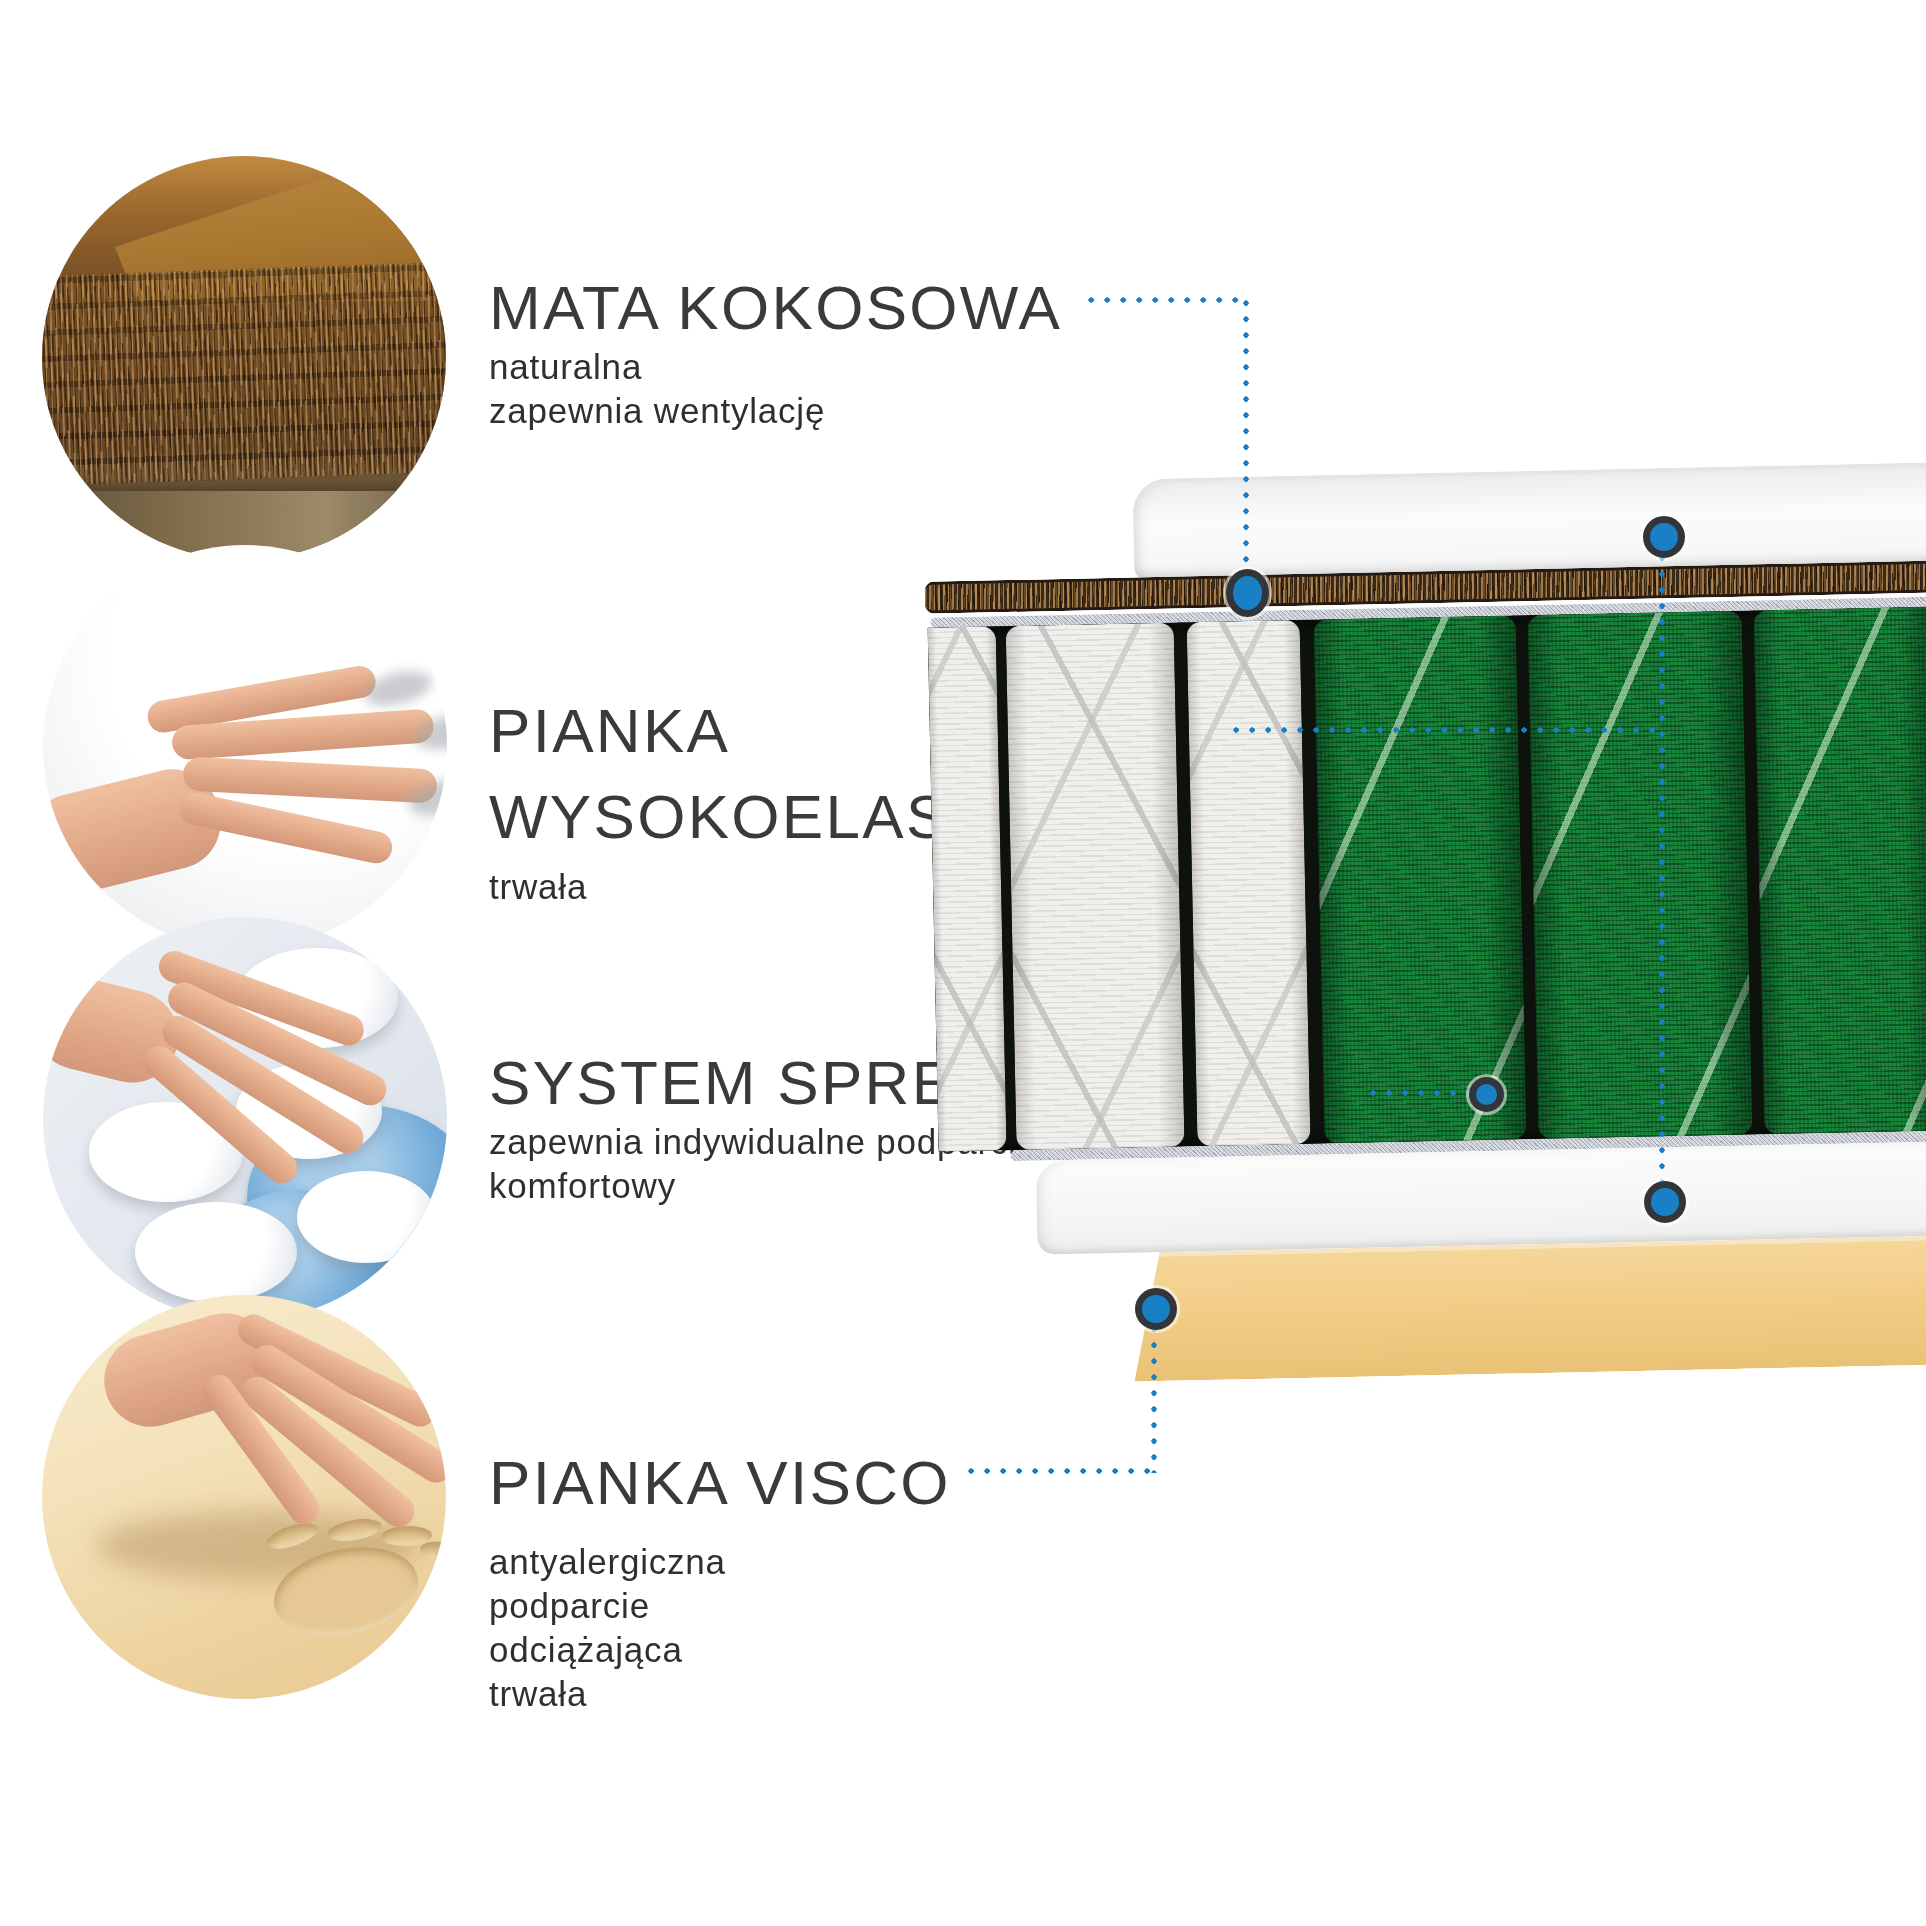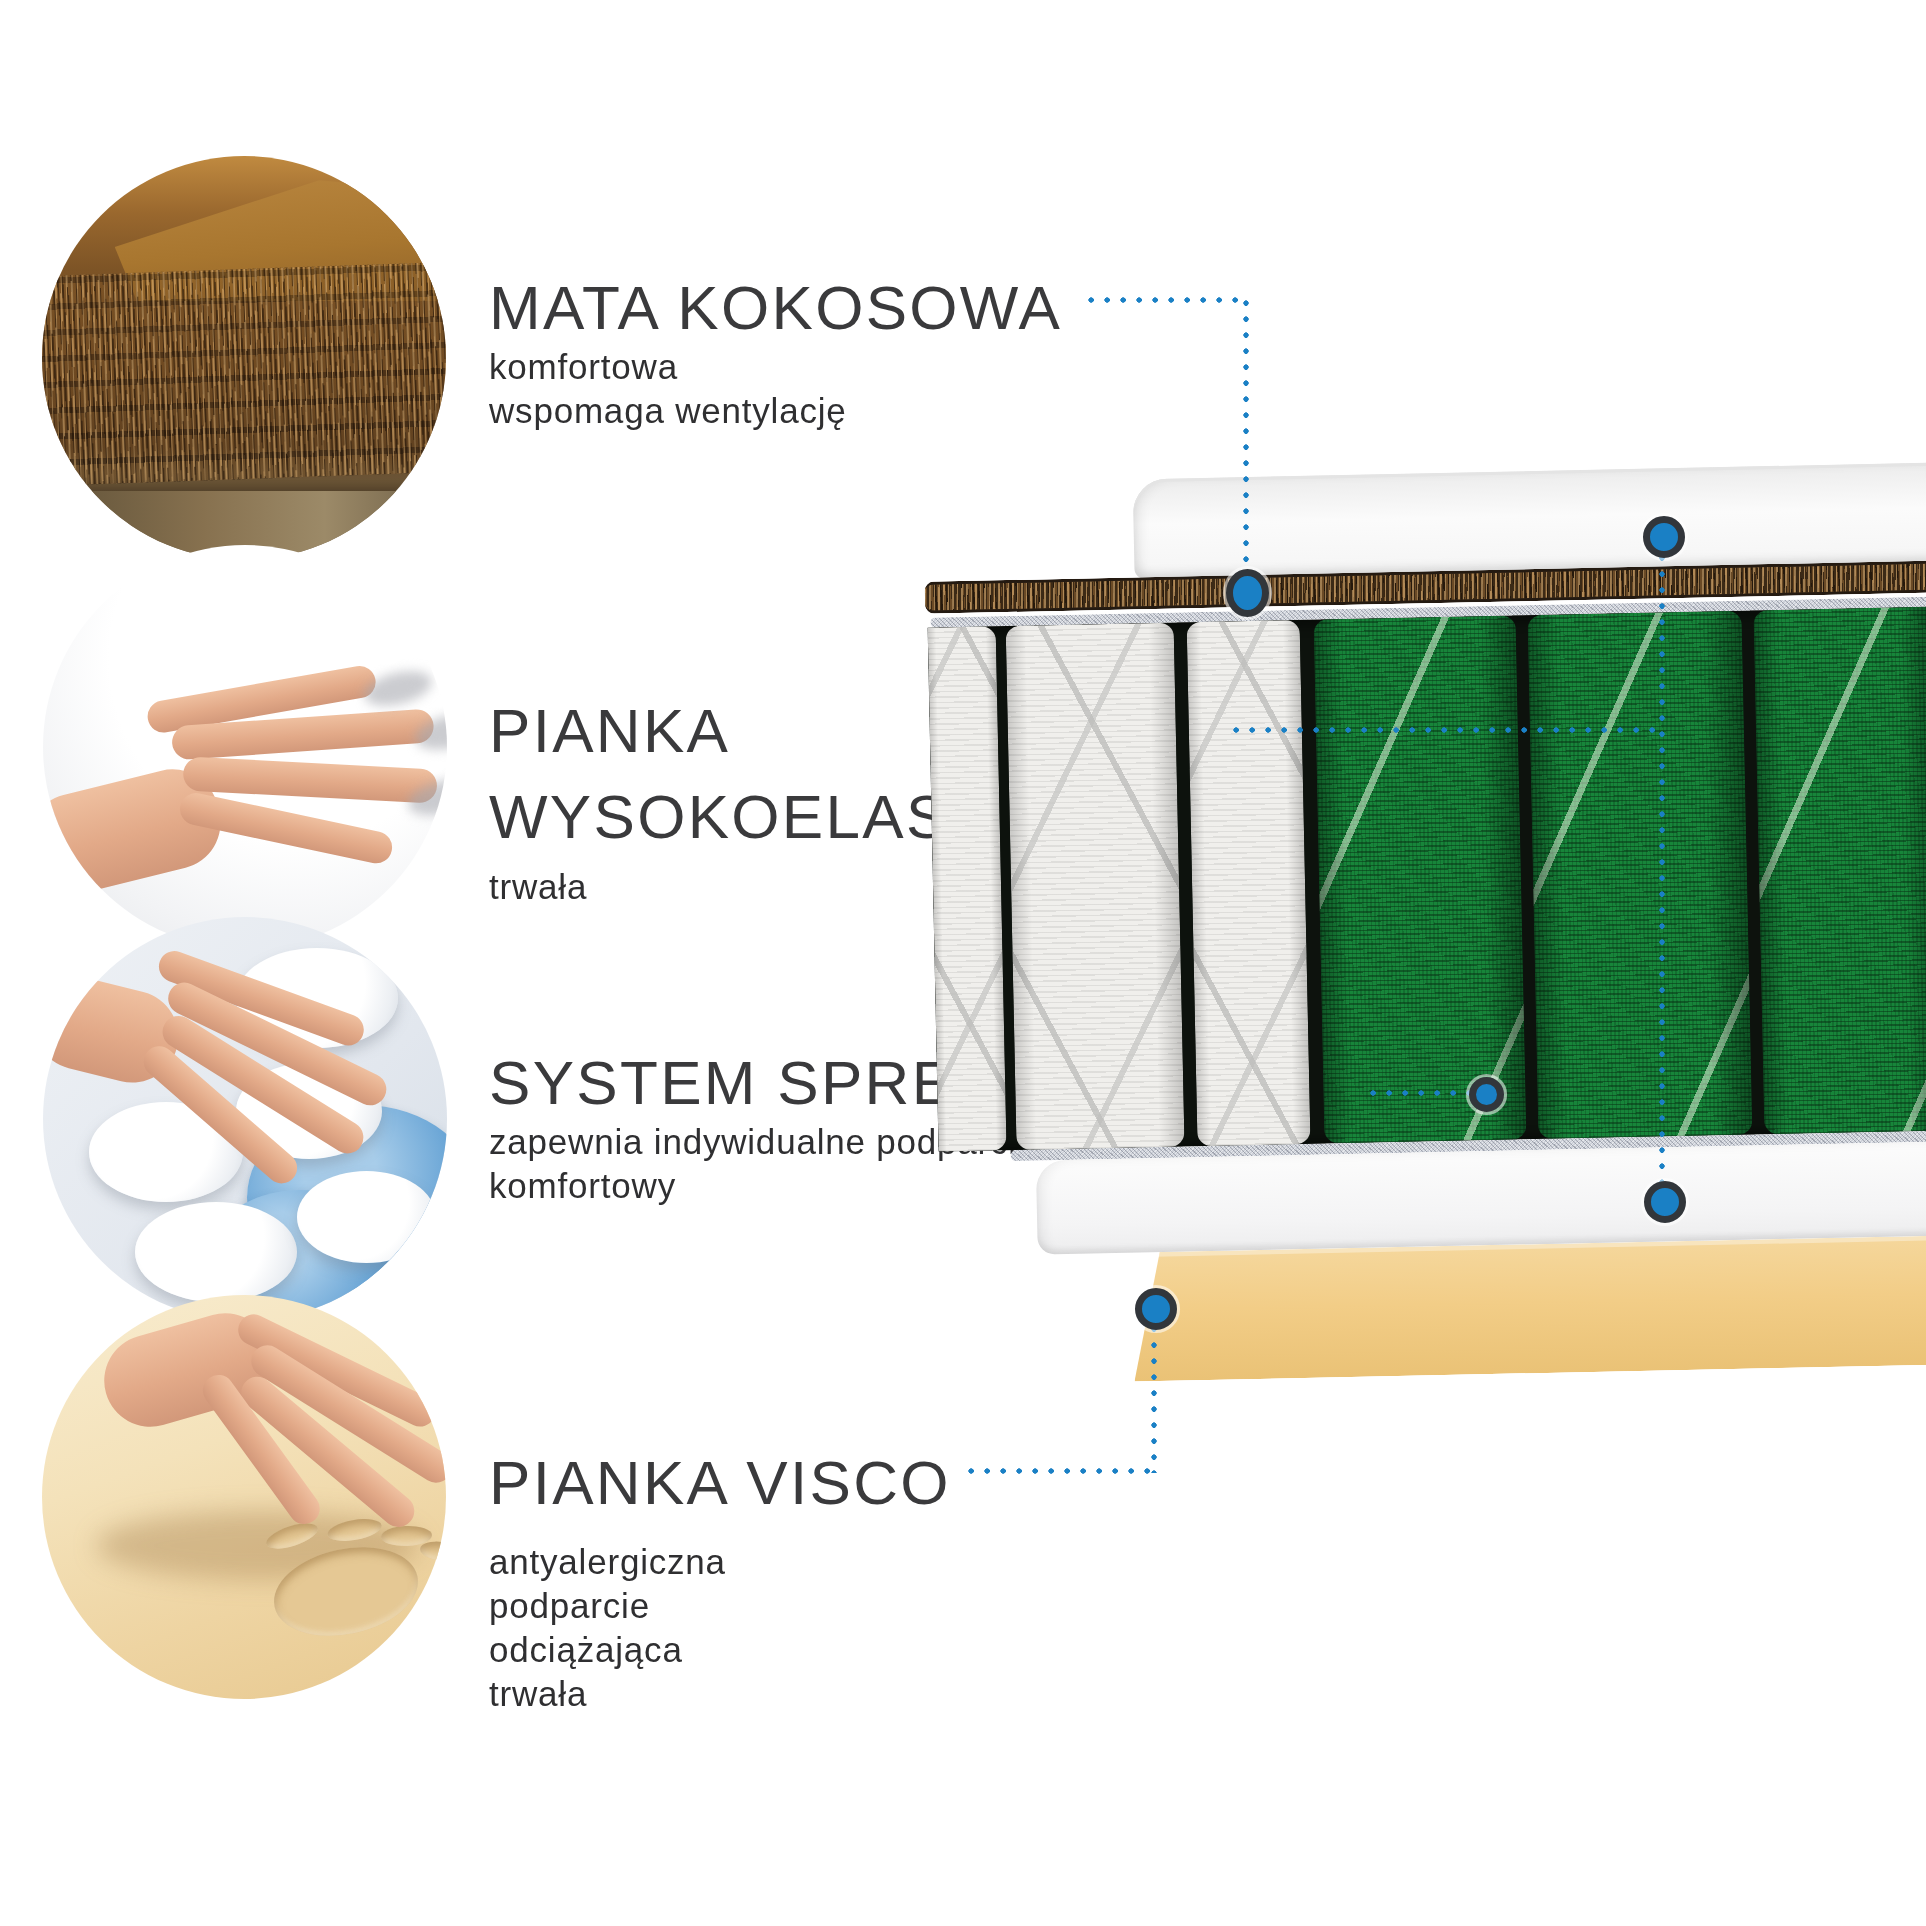--- a/index.html
+++ b/index.html
@@ -231,22 +231,22 @@
   <div class="dots-h l3h"></div>
   <div class="marker m3"></div>
 
   <div class="dots-v l4v"></div>
   <div class="dots-h l4h"></div>
   <div class="marker m4"></div>
 
   <div class="block b1">
     <div class="title">MATA KOKOSOWA</div>
     <ul class="features">
-      <li>komfortowa</li>
-      <li>wspomaga wentylację</li>
+      <li>naturalna</li>
+      <li>zapewnia wentylację</li>
     </ul>
   </div>
 
   <div class="block b2">
     <div class="title">
       <span>PIANKA</span><br>
       <span>WYSOKOELASTYCZNA</span>
     </div>
     <ul class="features">
       <li>trwała</li>

